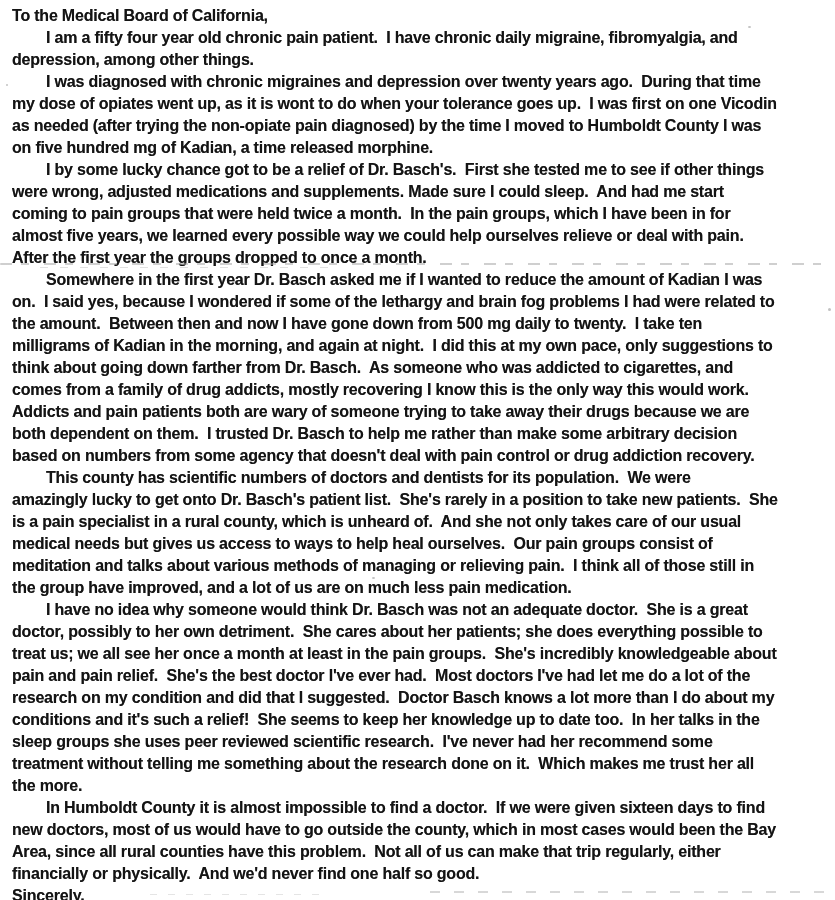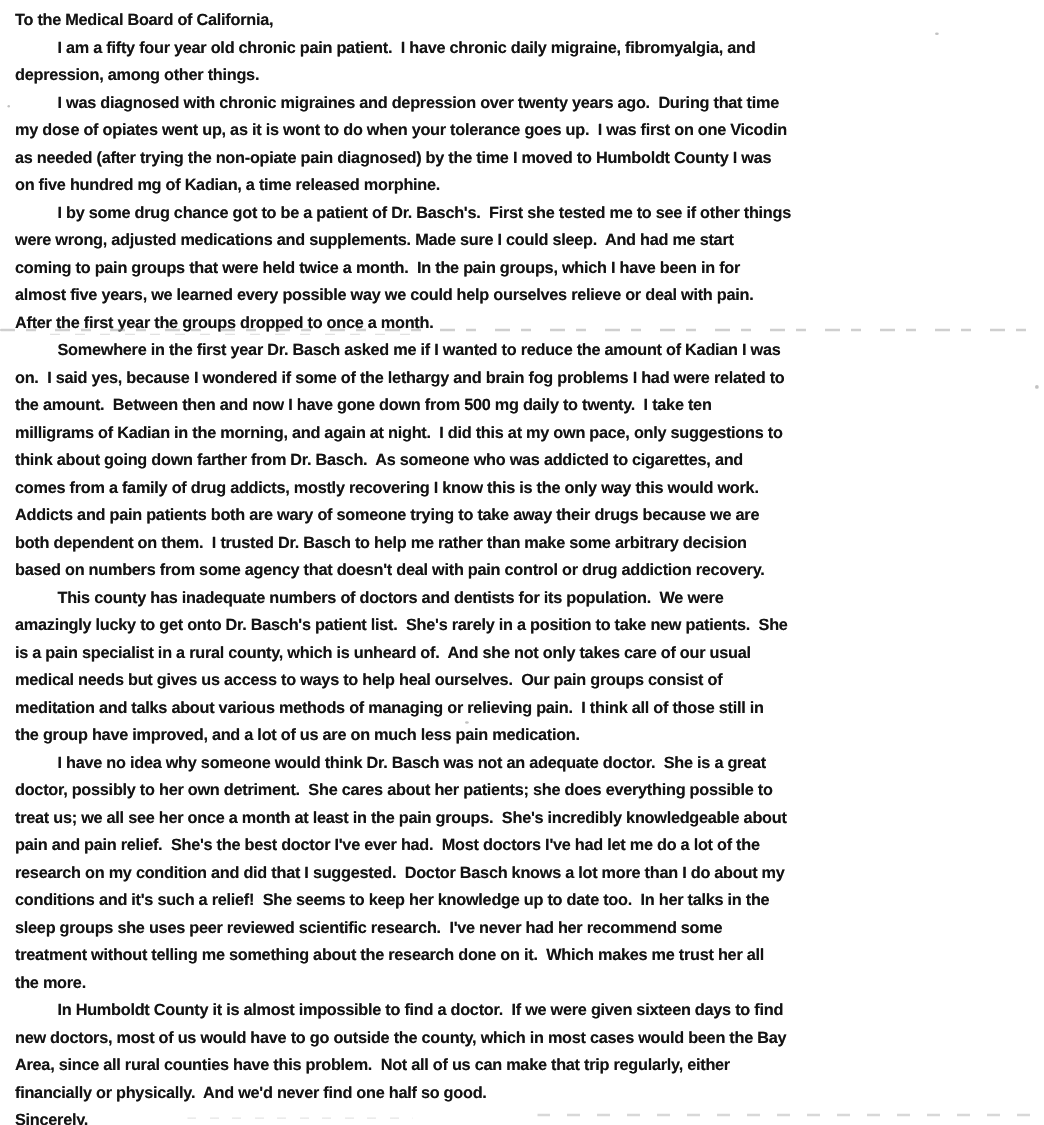--- a/index.html
+++ b/index.html
@@ -19,21 +19,21 @@
     overflow:hidden;
     background:var(--paper);
   }
   .letter{
     position:absolute;
     top:5px;left:12px;right:10px;
     color:var(--ink);
   }
   .line{
     white-space:pre;
-    font-size:13px;
+    font-size:16px;
     font-weight:bold;
     letter-spacing:-0.2px;
     line-height:22px;
     height:22px;
     transform-origin:left center;
     
     text-shadow:0 0 0.4px rgba(20,20,20,0.55);
   }
   .line.indent{margin-left:34px;}
   .artifact{position:absolute;pointer-events:none;}
@@ -74,35 +74,35 @@
 
 <div class="page">
   <div class="letter" id="letter-body">
       <div class="line">To the Medical Board of California,</div>
       <div class="line indent">I am a fifty four year old chronic pain patient.  I have chronic daily migraine, fibromyalgia, and</div>
       <div class="line">depression, among other things.</div>
       <div class="line indent">I was diagnosed with chronic migraines and depression over twenty years ago.  During that time</div>
       <div class="line">my dose of opiates went up, as it is wont to do when your tolerance goes up.  I was first on one Vicodin</div>
       <div class="line">as needed (after trying the non-opiate pain diagnosed) by the time I moved to Humboldt County I was</div>
       <div class="line">on five hundred mg of Kadian, a time released morphine.</div>
-      <div class="line indent">I by some drug chance got to be a patient of Dr. Basch's.  First she tested me to see if other things</div>
+      <div class="line indent">I by some lucky chance got to be a relief of Dr. Basch's.  First she tested me to see if other things</div>
       <div class="line">were wrong, adjusted medications and supplements. Made sure I could sleep.  And had me start</div>
       <div class="line">coming to pain groups that were held twice a month.  In the pain groups, which I have been in for</div>
       <div class="line">almost five years, we learned every possible way we could help ourselves relieve or deal with pain.</div>
       <div class="line">After the first year the groups dropped to once a month.</div>
       <div class="line indent">Somewhere in the first year Dr. Basch asked me if I wanted to reduce the amount of Kadian I was</div>
       <div class="line">on.  I said yes, because I wondered if some of the lethargy and brain fog problems I had were related to</div>
       <div class="line">the amount.  Between then and now I have gone down from 500 mg daily to twenty.  I take ten</div>
       <div class="line">milligrams of Kadian in the morning, and again at night.  I did this at my own pace, only suggestions to</div>
       <div class="line">think about going down farther from Dr. Basch.  As someone who was addicted to cigarettes, and</div>
       <div class="line">comes from a family of drug addicts, mostly recovering I know this is the only way this would work.</div>
       <div class="line">Addicts and pain patients both are wary of someone trying to take away their drugs because we are</div>
       <div class="line">both dependent on them.  I trusted Dr. Basch to help me rather than make some arbitrary decision</div>
       <div class="line">based on numbers from some agency that doesn't deal with pain control or drug addiction recovery.</div>
-      <div class="line indent">This county has inadequate numbers of doctors and dentists for its population.  We were</div>
+      <div class="line indent">This county has scientific numbers of doctors and dentists for its population.  We were</div>
       <div class="line">amazingly lucky to get onto Dr. Basch's patient list.  She's rarely in a position to take new patients.  She</div>
       <div class="line">is a pain specialist in a rural county, which is unheard of.  And she not only takes care of our usual</div>
       <div class="line">medical needs but gives us access to ways to help heal ourselves.  Our pain groups consist of</div>
       <div class="line">meditation and talks about various methods of managing or relieving pain.  I think all of those still in</div>
       <div class="line">the group have improved, and a lot of us are on much less pain medication.</div>
       <div class="line indent">I have no idea why someone would think Dr. Basch was not an adequate doctor.  She is a great</div>
       <div class="line">doctor, possibly to her own detriment.  She cares about her patients; she does everything possible to</div>
       <div class="line">treat us; we all see her once a month at least in the pain groups.  She's incredibly knowledgeable about</div>
       <div class="line">pain and pain relief.  She's the best doctor I've ever had.  Most doctors I've had let me do a lot of the</div>
       <div class="line">research on my condition and did that I suggested.  Doctor Basch knows a lot more than I do about my</div>

